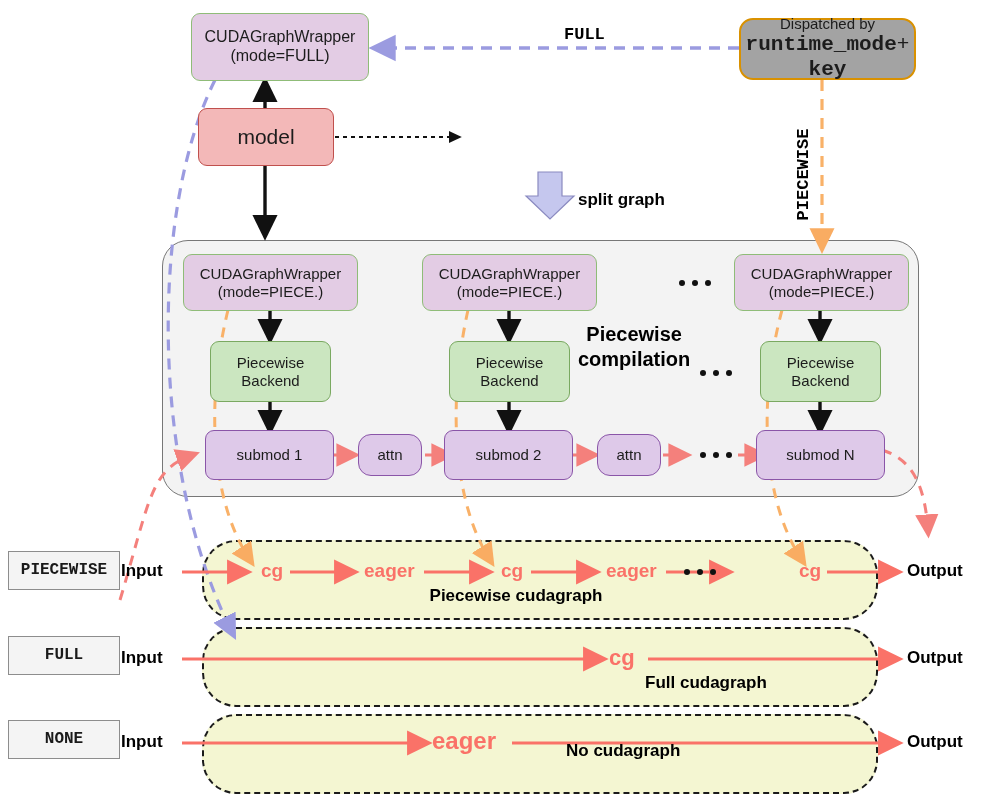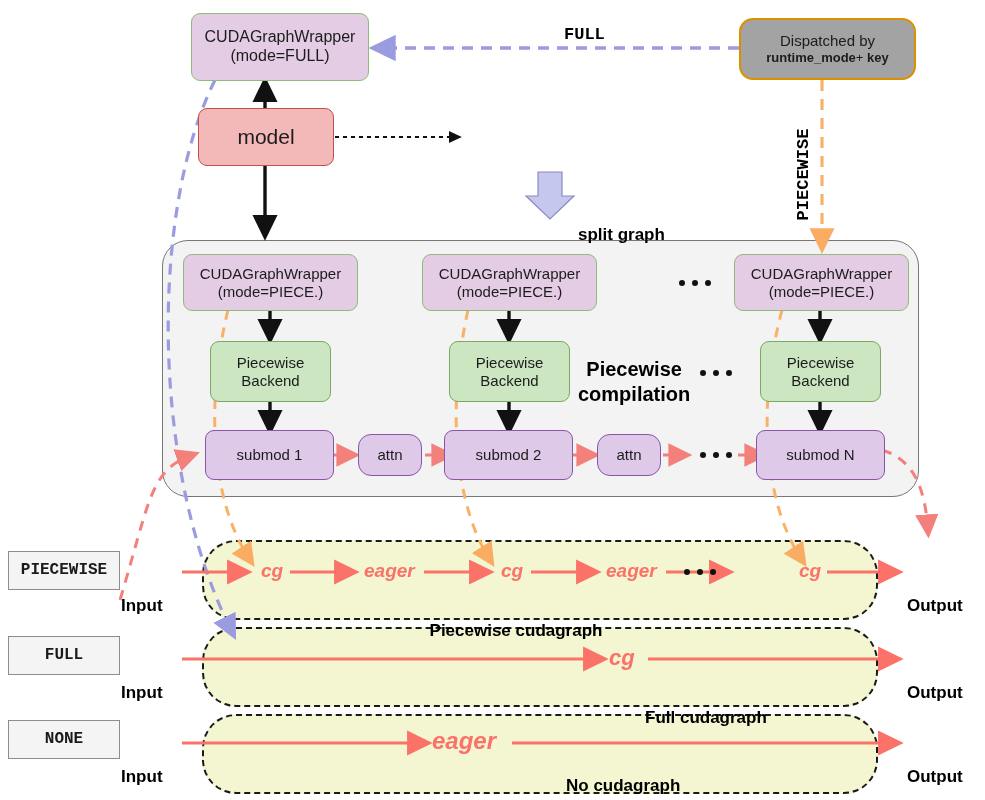--- a/index.html
+++ b/index.html
@@ -15,22 +15,22 @@
   .red{background:#f3b8b8;border:1.8px solid #c0504d;color:#1c1c1c;}
   .yellowbox{background:#fdeaae;border:1.7px solid #e0a93b;color:#1c1c1c;}
   .green{background:#cbe6c0;border:1.6px solid #7aa961;color:#1c1c1c;}
   .orangebox{background:#a3a3a3;border:2.6px solid #d99100;border-radius:14px;color:#1c1c1c;}
   .graybox{background:#f4f4f4;border:1.8px solid #8d8d8d;color:#1a1a1a;
            font-family:"Liberation Mono",monospace;font-weight:bold;}
   .bigregion{position:absolute;background:#f3f3f3;border:1.7px solid #777;border-radius:26px;}
   .cgrow{position:absolute;background:#f4f6d2;border:2.2px dashed #1a1a1a;border-radius:34px;}
   .lbl{position:absolute;white-space:nowrap;}
   .mono-b{font-family:"Liberation Mono",monospace;font-weight:bold;}
-  .sans-b{font-family:"Liberation Sans",sans-serif;font-weight:bold;margin-top:35px;}
-  .redtxt{color:#fa7268;font-weight:bold;font-style:italic;}
+  .sans-b{font-family:"Liberation Sans",sans-serif;font-weight:bold;}
+  .redtxt{color:#fa7268;font-weight:bold;}
   .dots{position:absolute;display:flex;gap:7px;align-items:center;}
   .dots i{display:block;width:6px;height:6px;border-radius:50%;background:#111;}
   .vert{transform:rotate(-90deg);transform-origin:center center;}
 </style>
 </head>
 <body>
 
 <div id="stage">
 
   <div class="bigregion" style="left:162px;top:240px;width:755px;height:255px;"></div>
@@ -121,21 +121,21 @@
     <span>model</span>
   </div>
 
 
   <div class="lbl sans-b" style="left:578px;top:190px;font-size:17px;">
     <span>split graph</span>
   </div>
 
   <div class="node orangebox" style="left:739px;top:18px;width:177px;height:62px;font-size:15px;flex-direction:column;">
     <span>Dispatched by</span>
-    <span style="font-size:13px;">
+    <span style="font-size:21px;font-family:Liberation Mono, monospace;">
       <b>runtime_mode</b><span>+ </span><b>key</b>
     </span>
   </div>
 
   <div class="lbl mono-b" style="left:564px;top:25px;font-size:17px;">
     <span>FULL</span>
   </div>
 
   <div class="lbl mono-b vert" style="left:743px;top:165px;font-size:17px;width:120px;text-align:center;">
     <span>PIECEWISE</span>

